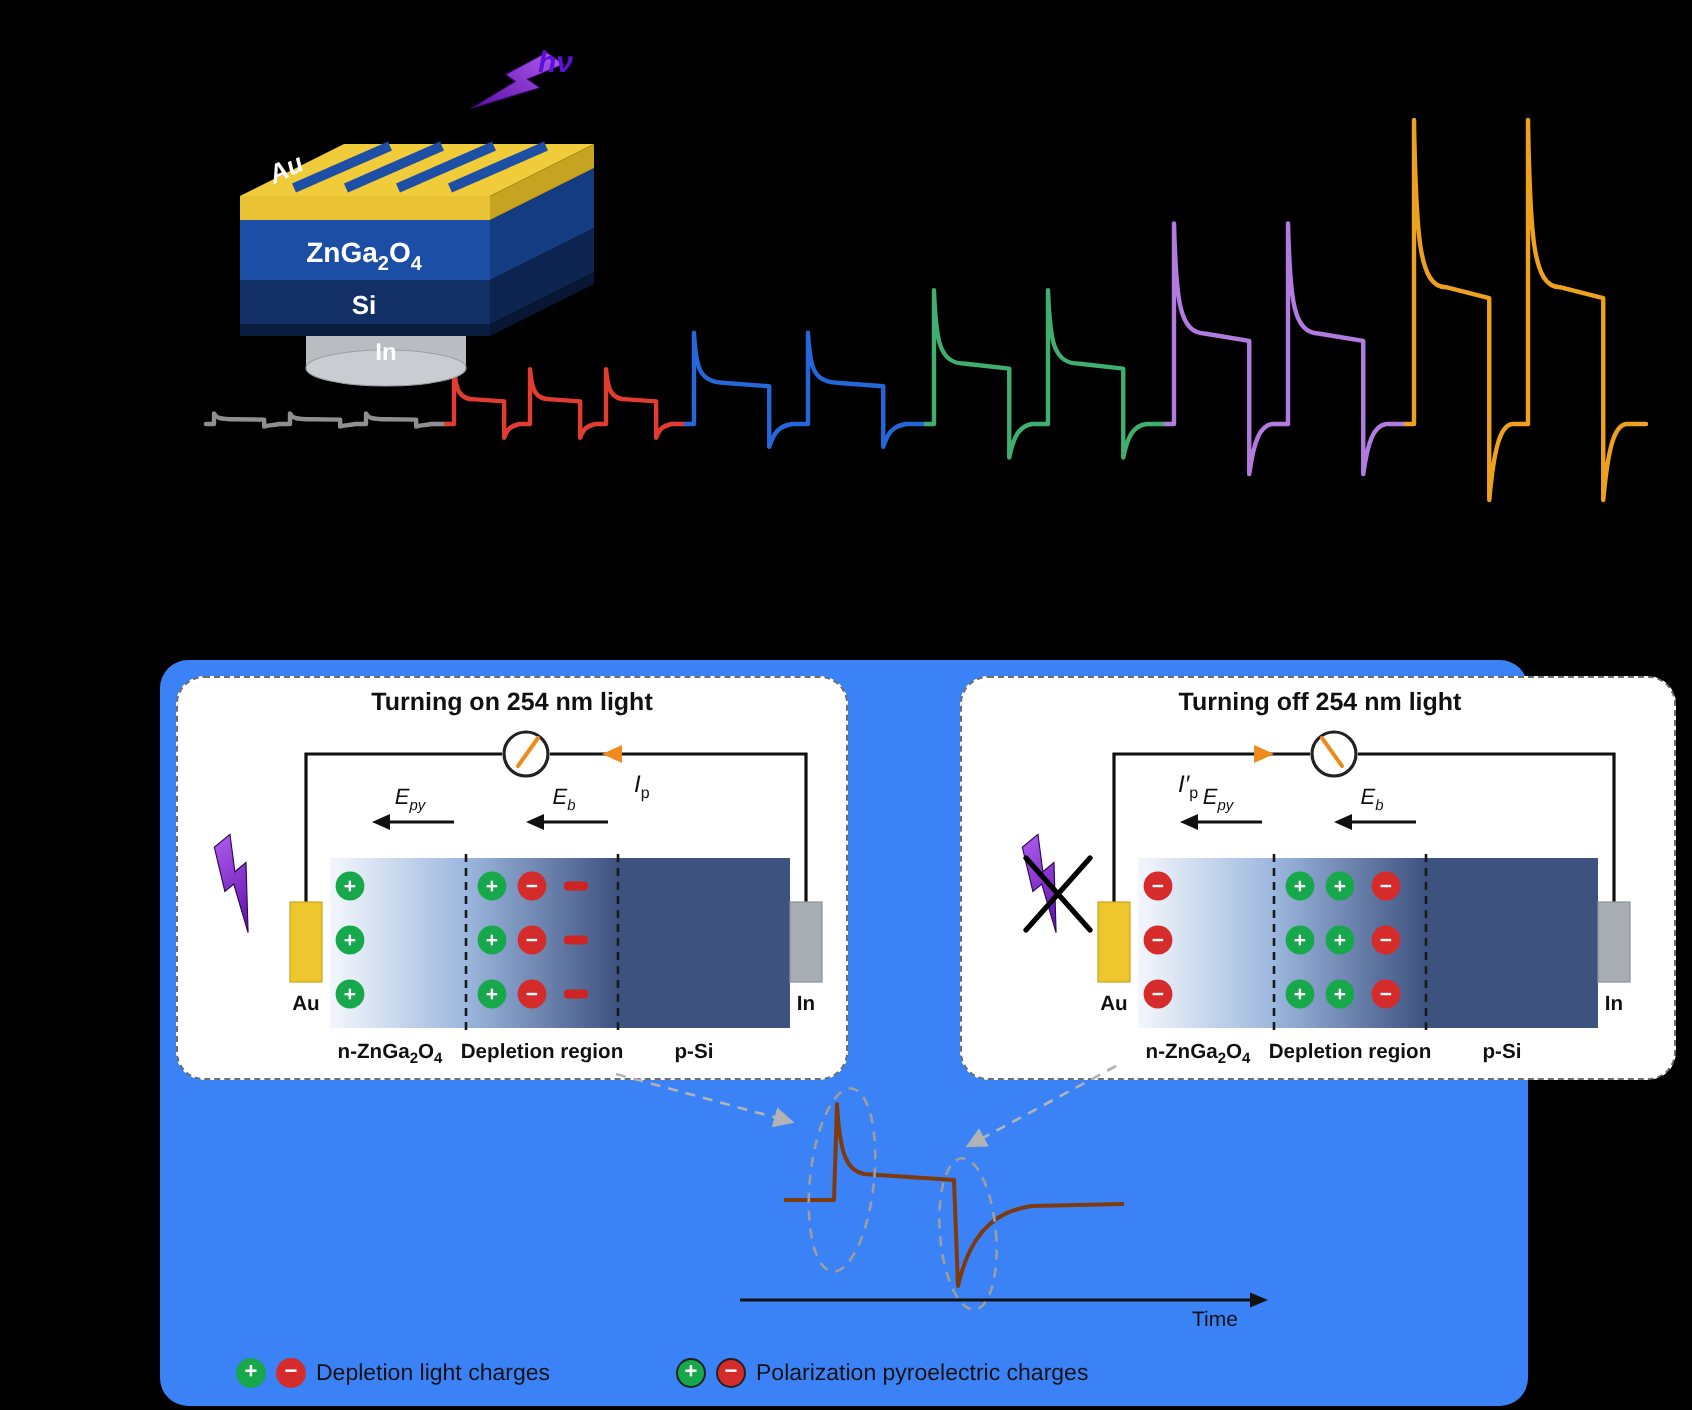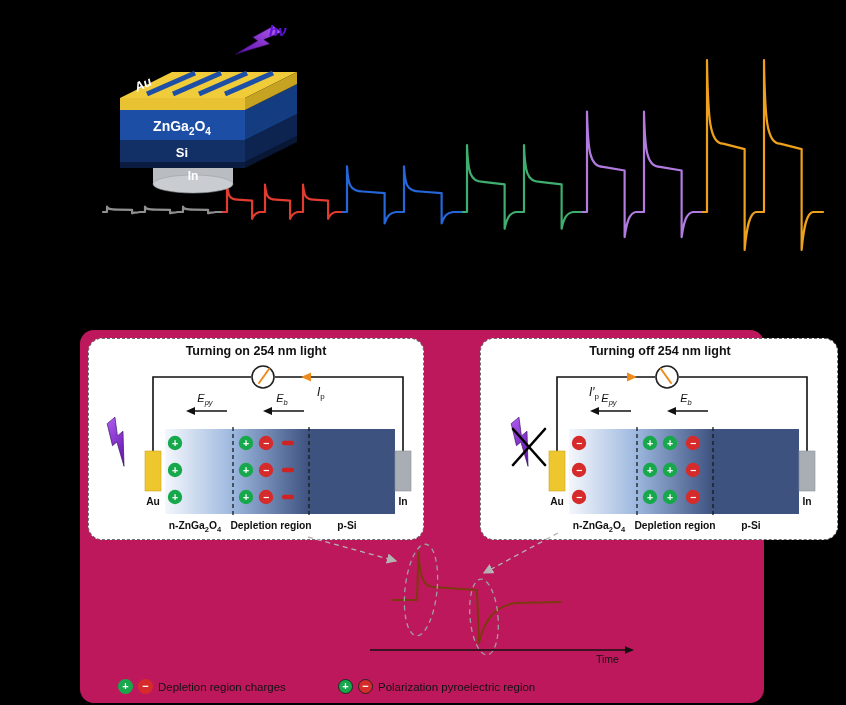--- a/index.html
+++ b/index.html
@@ -3,21 +3,21 @@
 <meta charset="utf-8">
 <style>
   html,body{margin:0;padding:0;}
   body{
     width:846px;height:705px;background:#000;position:relative;overflow:hidden;
     font-family:"Liberation Sans",sans-serif;
   }
   .page{position:absolute;inset:0;background:#000;}
   .pulse-chart{position:absolute;left:0;top:0;}
   .device3d{position:absolute;left:95px;top:12px;}
-  .panel{position:absolute;left:80px;top:330px;width:684px;height:373px;background:#be185d;border-radius:14px;}
+  .panel{position:absolute;left:80px;top:330px;width:684px;height:373px;background:#3b82f6;border-radius:14px;}
   .mech-box{position:absolute;top:8px;height:202px;border:1.6px dashed #6e6e6e;border-radius:14px;background:#fff;box-sizing:border-box;}
   .mech-box.left{left:8px;width:336px;}
   .mech-box.right{left:400px;width:358px;text-align:center;}
   .mech-box svg{display:block;}
   .mech-box.right svg{margin-left:12px;}
   .transient{position:absolute;left:0;top:195px;}
   .legend-item{position:absolute;display:flex;align-items:center;gap:5px;font-size:11.5px;color:#111;}
   .chip{width:15px;height:15px;border-radius:50%;display:flex;align-items:center;justify-content:center;
         color:#fff;font-weight:bold;font-size:11px;line-height:1;box-sizing:border-box;}
   .chip.green{background:#17a84b;}
@@ -233,26 +233,26 @@
       <line class="conn" x1="478" y1="8" x2="404" y2="48" marker-end="url(#gah)"></line>
     </svg>
 
     <div class="legend-item" style="left:38px;top:349px">
       <span class="chip green">
           <span>+</span>
         </span>
       <span class="chip red">
           <span>−</span>
         </span>
-      <span>Depletion region charges</span>
+      <span>Depletion light charges</span>
     </div>
     <div class="legend-item" style="left:258px;top:349px">
       <span class="chip green ring">
           <span>+</span>
         </span>
       <span class="chip red ring">
           <span>−</span>
         </span>
-      <span>Polarization pyroelectric region</span>
+      <span>Polarization pyroelectric charges</span>
     </div>
 
   </div>
 </div>
 
 </body></html>

